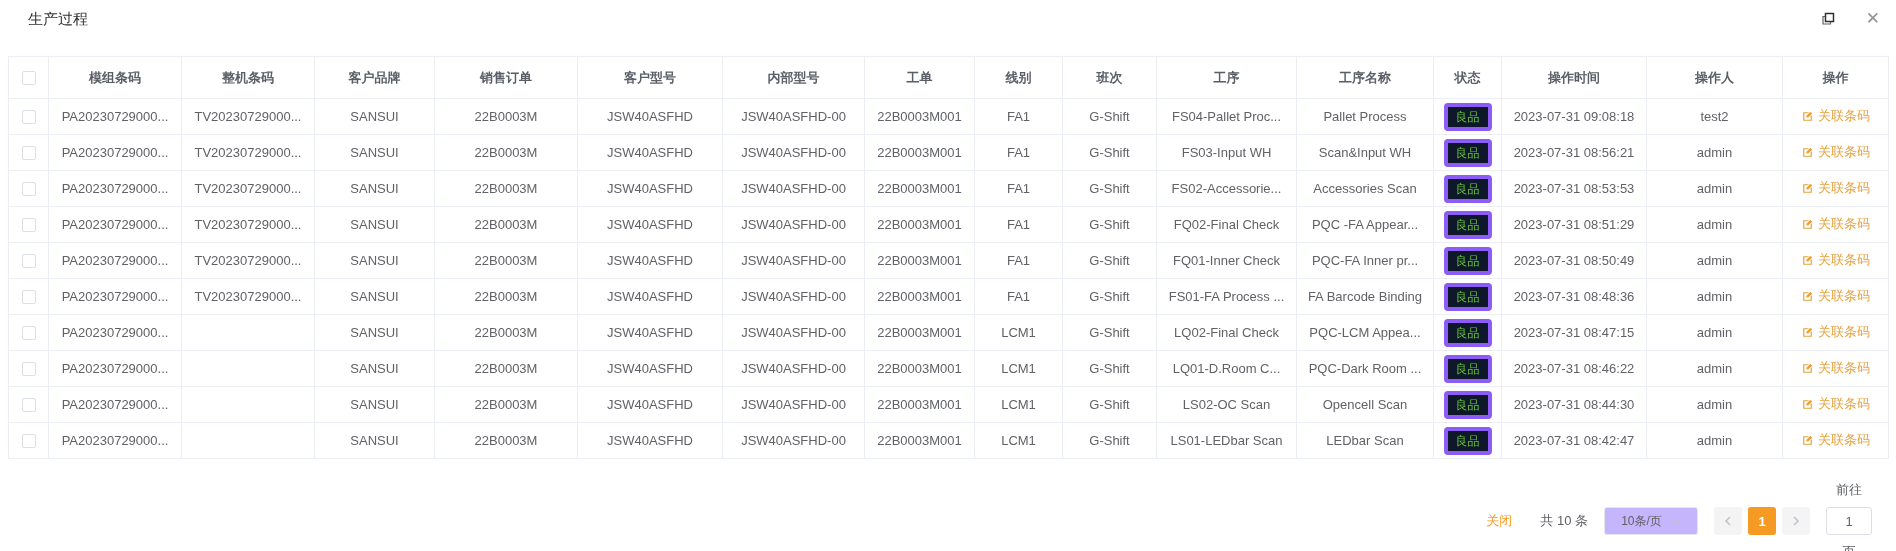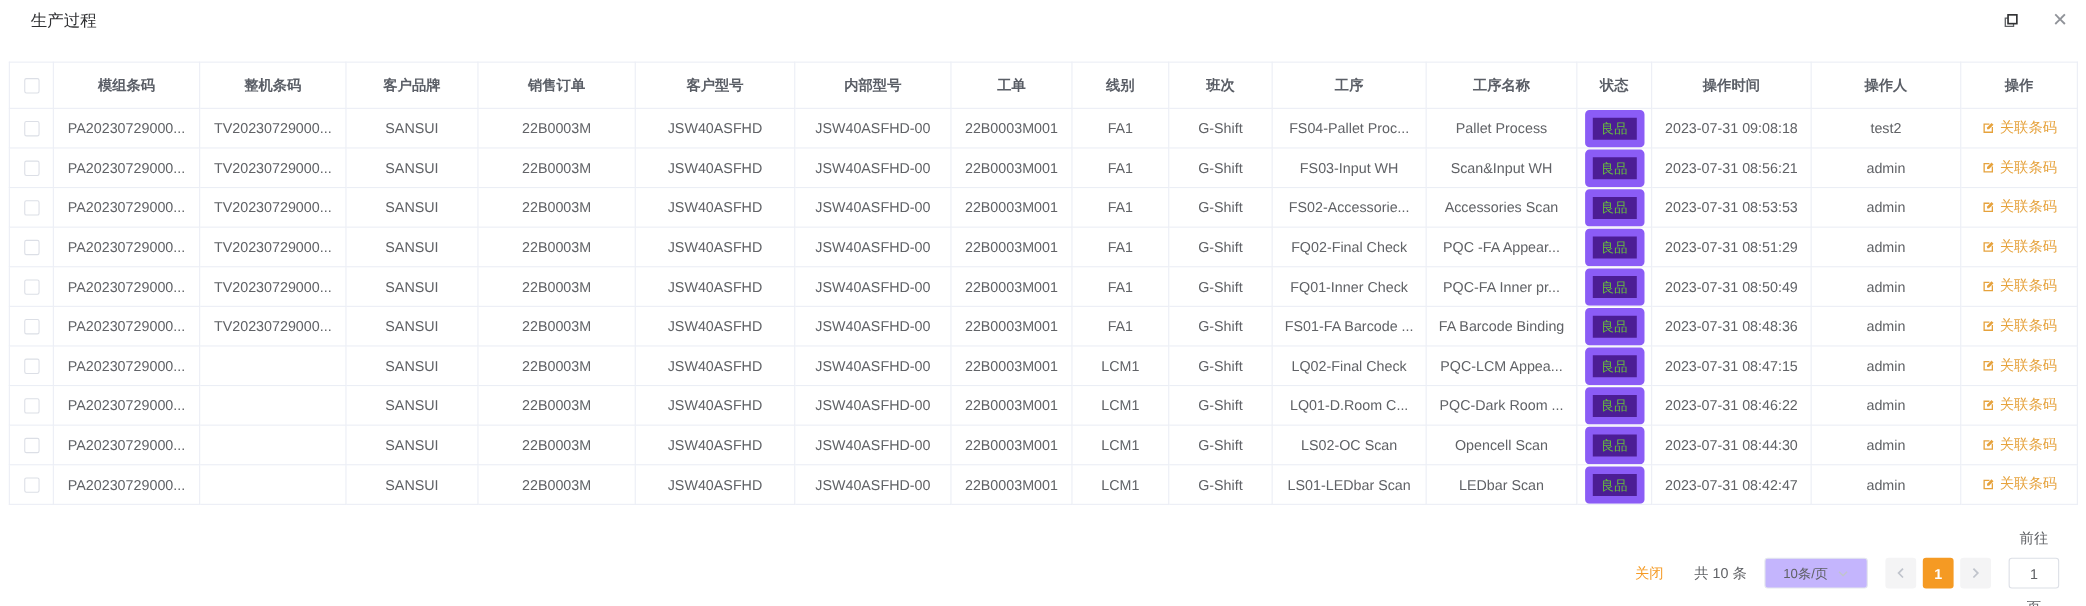--- a/index.html
+++ b/index.html
@@ -29,21 +29,21 @@
   }
   td { height: 36px; font-size: 13px; color: #606266; padding: 0 6px; }
 
   .checkbox {
     display: inline-block; width: 14px; height: 14px;
     border: 1px solid #dcdfe6; border-radius: 2px; background: #fff;
     vertical-align: middle; cursor: pointer;
   }
   .badge {
     display: inline-block; padding: 2px 8px; font-size: 12px; line-height: 16px;
-    color: #67c23a; background: #4c1d95; border: 7px solid #8b5cf6; border-radius: 4px;
+    color: #67c23a; background: #0f172a; border: 4px solid #8b5cf6; border-radius: 4px;
   }
   .action-link {
     color: #e6a23c; cursor: pointer;
     display: inline-flex; align-items: center; gap: 4px; font-size: 13px;
   }
   .edit-icon { width: 13px; height: 13px; }
 
   .footer {
     display: flex; justify-content: flex-end; align-items: center;
     margin: 22px 24px 0 0; gap: 16px; font-size: 13px; color: #606266;
@@ -276,21 +276,21 @@
     <td><span class="checkbox"></span></td>
     <td>PA20230729000...</td>
     <td>TV20230729000...</td>
     <td>SANSUI</td>
     <td>22B0003M</td>
     <td>JSW40ASFHD</td>
     <td>JSW40ASFHD-00</td>
     <td>22B0003M001</td>
     <td>FA1</td>
     <td>G-Shift</td>
-    <td>FS01-FA Barcode ...</td>
+    <td>FS01-FA Process ...</td>
     <td>FA Barcode Binding</td>
     <td>
       <span class="badge">良品</span>
     </td>
     <td>2023-07-31 08:48:36</td>
     <td>admin</td>
     <td>
       <span class="action-link">
         <svg class="edit-icon" viewBox="0 0 24 24">
           <path d="M4 4 h10 v2.2 H6.2 V17.8 H17.8 V10 H20 v10 H4 Z" fill="currentColor"></path>

